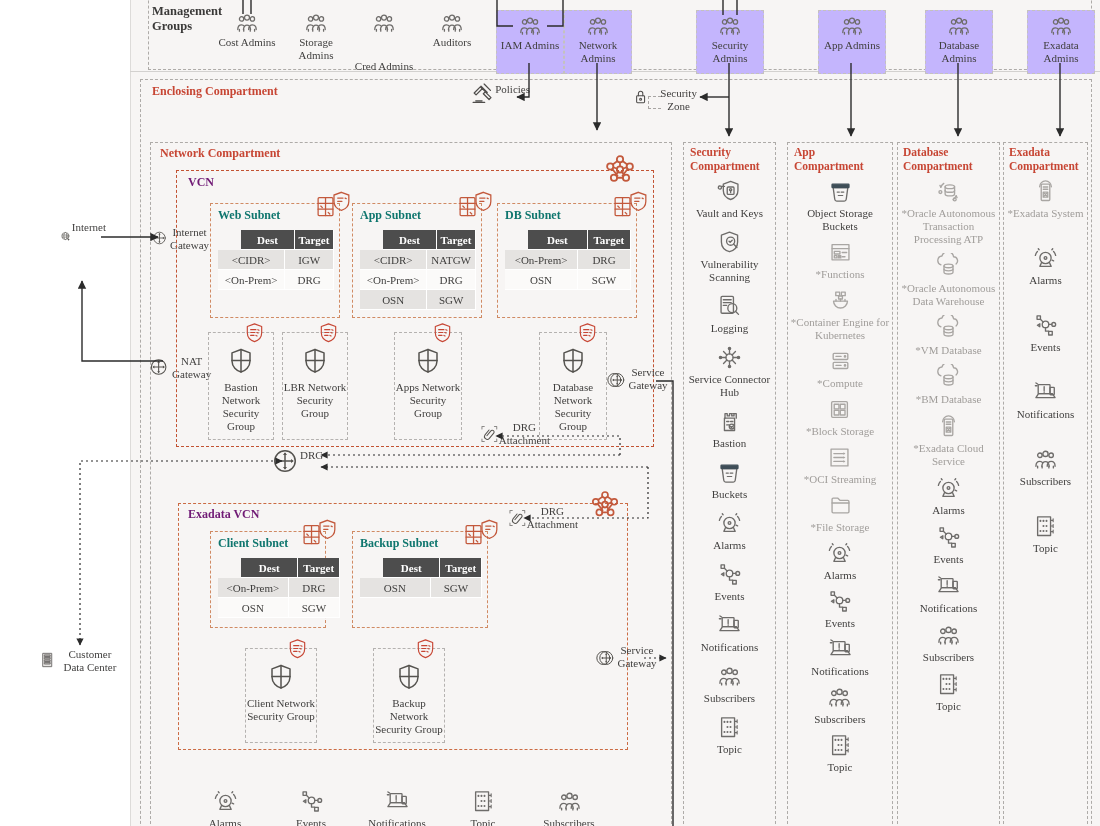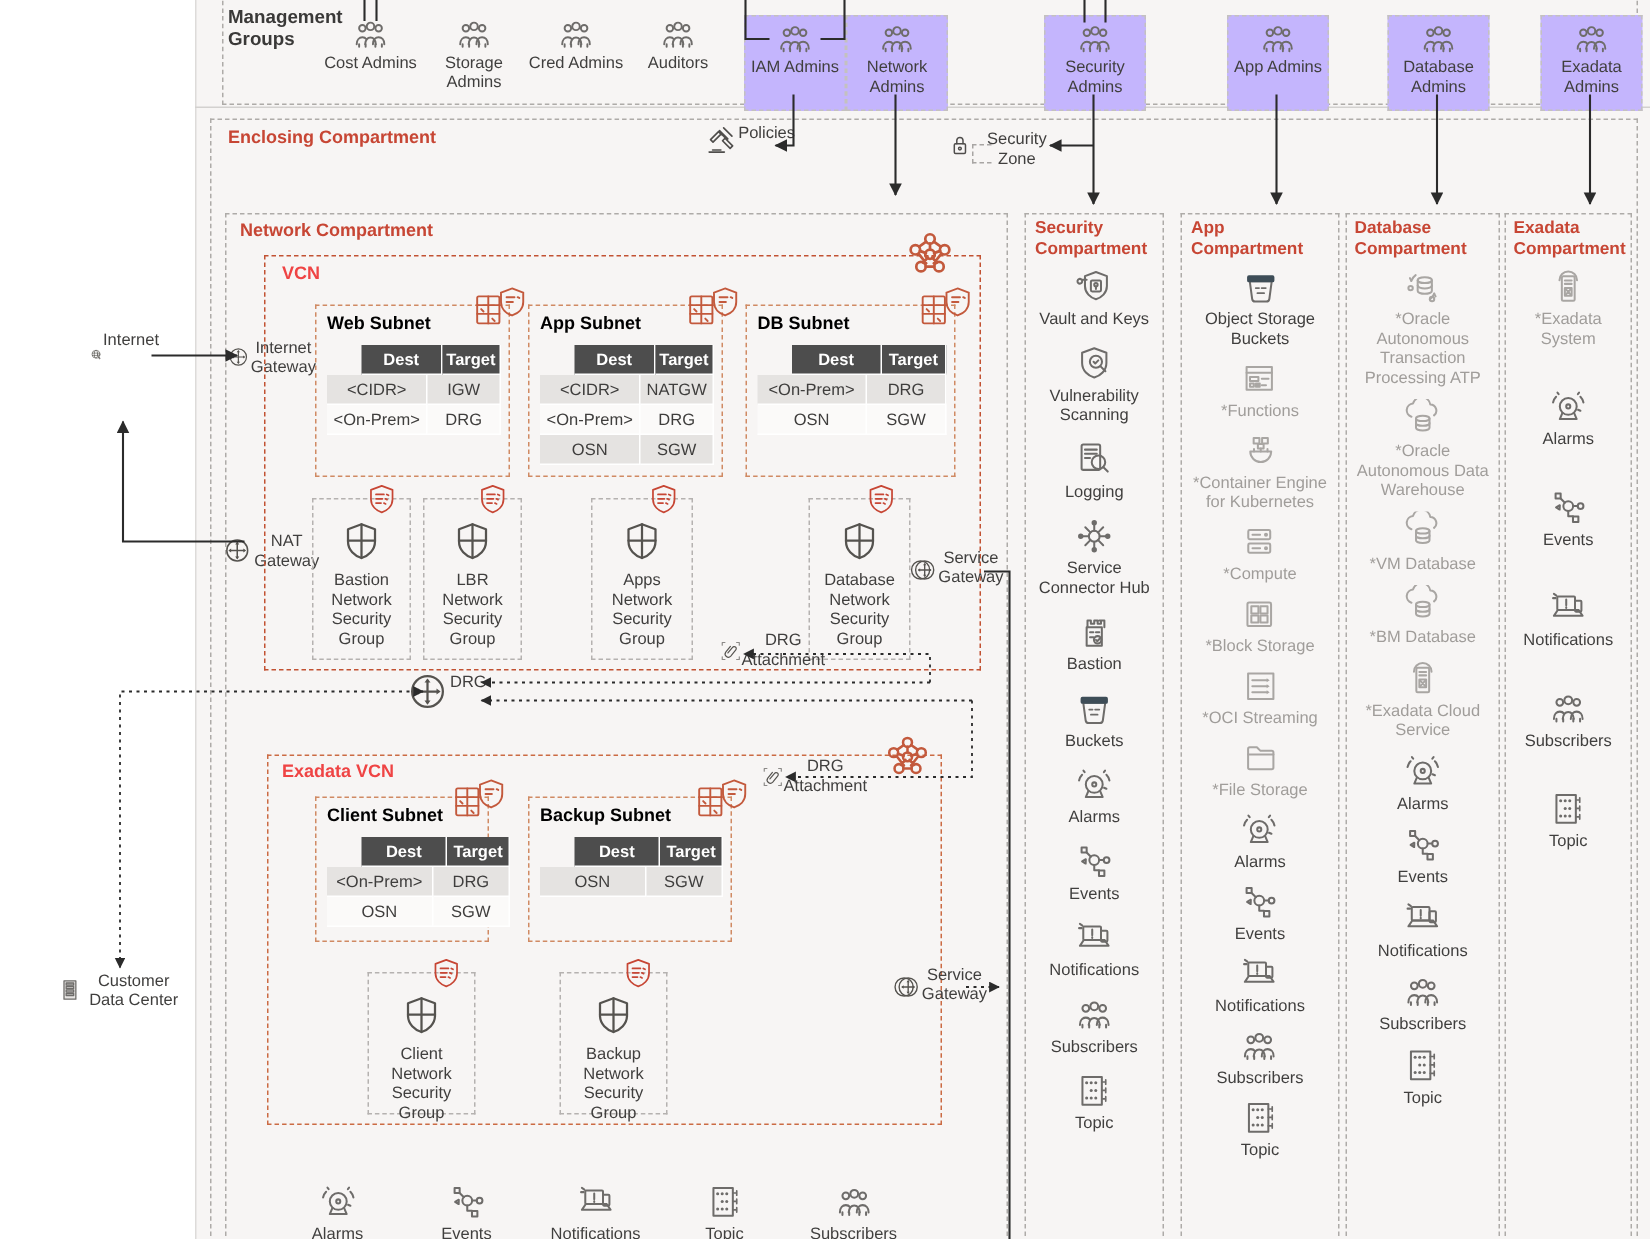--- a/index.html
+++ b/index.html
@@ -1,28 +1,28 @@
 <!DOCTYPE html>
 <html><head>
 <meta charset="utf-8">
 <style>
   html,body{margin:0;padding:0;background:#fff;}
   .canvas{position:relative;width:1100px;height:826px;overflow:hidden;
-    font-family:Liberation Sans, sans-serif;color:#3f3e3d;}
+    font-family:Liberation Serif, serif;color:#3f3e3d;}
   .panel-bg{position:absolute;left:130px;top:0;width:970px;height:826px;background:#f7f5f4;}
   .vline{position:absolute;left:130px;top:0;width:1px;height:826px;background:#dddbd9;}
   .hline{position:absolute;left:130px;top:71px;width:970px;height:1px;background:#d3d1cf;}
   .box{position:absolute;box-sizing:border-box;}
   .dash-gray{border:1px dashed #aeaba8;}
   .dash-red{border:1.4px dashed #c25232;}
   .dash-orange{border:1.4px dashed #cb6b43;}
   .dash-sub{border:1px dashed #d08a63;}
   .dash-lite{border:1px dashed #c4c1bf;background:#c4b5fd;}
   .comp-title{position:absolute;font-size:11.5px;font-weight:bold;color:#c74634;line-height:1.2;}
-  .vcn-title{position:absolute;font-size:12px;font-weight:bold;color:#ef4444;}
+  .vcn-title{position:absolute;font-size:12px;font-weight:bold;color:#701a75;}
   .lbl{font-size:11px;line-height:1.18;text-align:center;color:#403f3e;}
   .dim .lbl{color:#a09d9a;}
   .dim .ic{color:#a9a6a3;}
   .node{position:absolute;display:flex;flex-direction:row;}
   .node .lbl{margin-top:3px;}
   .ic{display:inline-block;color:#6e6c6a;}
   .ic svg{display:block;width:100%;height:100%;}
   
   .admin{position:absolute;width:64px;display:flex;flex-direction:column;align-items:center;}
   .admin .ic{width:30px;height:26px;}
@@ -34,21 +34,21 @@
   .svc .ic{width:27px;height:27px;}
   .svc .lbl{margin-top:2px;}
   .list-sec .svc{margin-bottom:9px;}
   .list-app .svc{margin-bottom:6px;}
   .list-db .svc{margin-bottom:7px;}
   .list-exa .svc{margin-bottom:25px;}
   .list-bottom{flex-direction:row;align-items:flex-start;}
   .list-bottom .svc{width:86px;margin:0;}
   
   .subnet{position:absolute;box-sizing:border-box;}
-  .subnet-title{position:absolute;left:7px;top:4px;font-size:12px;font-weight:bold;color:#000000;}
+  .subnet-title{position:absolute;left:7px;top:4px;font-size:12px;font-weight:bold;color:#0f766e;}
   .subnet-badge{position:absolute;right:-13px;top:-14px;width:36px;height:30px;color:#c3593c;}
   .rt{position:absolute;left:7px;top:26px;font-size:11px;}
   .rt-row{display:grid;grid-template-columns:58% 42%;}
   .rt-row div{padding:3.5px 2px;text-align:center;border-right:1px solid #fff;border-bottom:1px solid #fff;}
   .rt-head div{background:#4d4d4d;color:#fff;font-weight:bold;}
   .rt-row:nth-child(even){background:#e5e3e1;}
   .rt-row:nth-child(odd){background:#fbfaf9;}
   .rt-head{background:transparent !important;padding-left:23px;}
   
   .nsg{position:absolute;box-sizing:border-box;border:1px dashed #b5b2b0;display:flex;flex-direction:column;align-items:center;}
@@ -85,21 +85,21 @@
         <svg viewBox="0 0 24 24" fill="none" stroke="currentColor" stroke-width="1.2" stroke-linecap="round" stroke-linejoin="round">
           <circle cx="7" cy="8.2" r="2"></circle>
           <circle cx="12" cy="7" r="2.3"></circle>
           <circle cx="17" cy="8.2" r="2"></circle>
           <path d="M3.5 18c0-2.8 1.7-4.3 3.5-4.3 1 0 1.9.4 2.5 1.2M13.5 18c0-3 1.7-4.3 3.5-4.3s3.5 1.3 3.5 4.3M8.7 18c.3-2.7 1.6-4.1 3.3-4.1s3 1.4 3.3 4.1"></path>
           <path d="M5 18v1.5M9 18v1.5M15 18v1.5M19 18v1.5"></path>
         </svg>
       </span>
     <div class="lbl">Storage Admins</div>
   </div>
-  <div class="admin" style="left:352px;top:10px;">
+  <div class="admin" style="left:352px;top:10px;gap:24px;">
     <span class="ic">
         <svg viewBox="0 0 24 24" fill="none" stroke="currentColor" stroke-width="1.2" stroke-linecap="round" stroke-linejoin="round">
           <circle cx="7" cy="8.2" r="2"></circle>
           <circle cx="12" cy="7" r="2.3"></circle>
           <circle cx="17" cy="8.2" r="2"></circle>
           <path d="M3.5 18c0-2.8 1.7-4.3 3.5-4.3 1 0 1.9.4 2.5 1.2M13.5 18c0-3 1.7-4.3 3.5-4.3s3.5 1.3 3.5 4.3M8.7 18c.3-2.7 1.6-4.1 3.3-4.1s3 1.4 3.3 4.1"></path>
           <path d="M5 18v1.5M9 18v1.5M15 18v1.5M19 18v1.5"></path>
         </svg>
       </span>
     <div class="lbl">Cred Admins</div>

